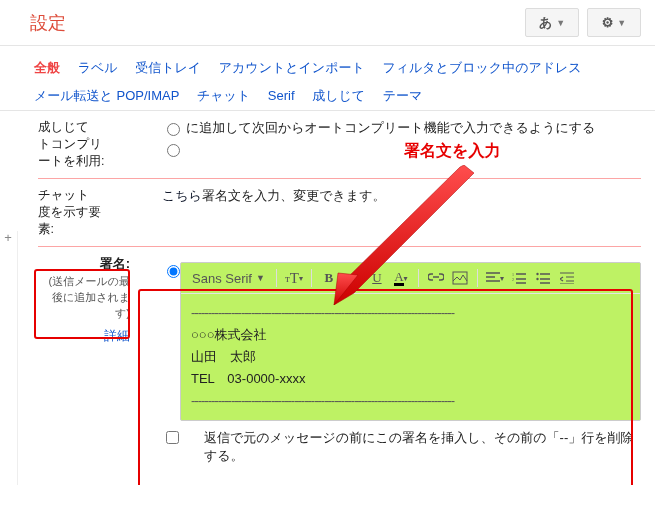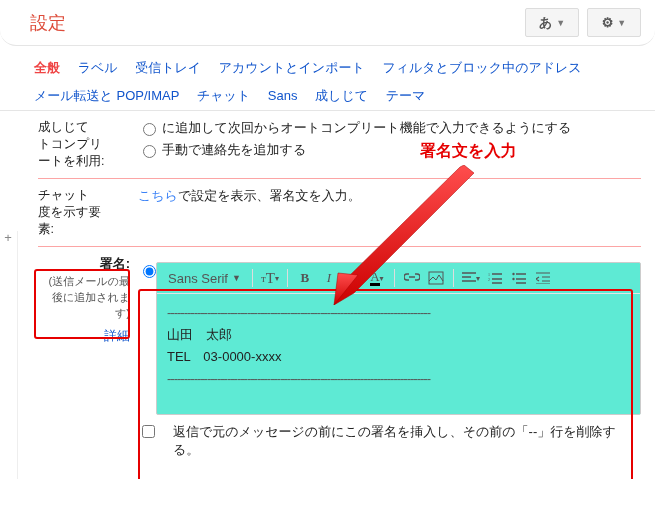--- a/index.html
+++ b/index.html
@@ -10,21 +10,20 @@
     color: #222;
     background: #fff;
     width: 655px;
   }
   .header {
     display: flex;
     align-items: center;
     padding: 6px 14px 6px 30px;
     border-bottom: 1px solid #e5e5e5;
     height: 46px;
-    border-radius: 16px;
   }
   .header-title {
     font-size: 18px;
     color: #dd4b39;
     flex: 1;
   }
   .btn {
     background: #f5f5f5;
     border: 1px solid #dcdcdc;
     border-radius: 2px;
@@ -77,36 +76,37 @@
   }
   .row-label .sub {
     font-size: 11px;
     color: #555;
     font-weight: normal;
   }
   .row-body {
     flex: 1;
     font-size: 13px;
     color: #222;
-  }
-  .row-body .link { color: #3b82f6; cursor: pointer; }
+    margin-left: 24px;
+  }
+  .row-body .link { color: #0f172a; cursor: pointer; }
   .radio-line { display: flex; align-items: center; margin-bottom: 4px; }
   .radio-line input { margin-right: 6px; }
   .sig-row .row-label {
     font-size: 13px;
     text-align: right;
   }
   .sig-row .row-label .bold { font-weight: bold; }
   .details-link { color: #1155cc; font-size: 13px; cursor: pointer; display: inline-block; margin-top: 6px; }
   .sig-editor-wrap {
     border: 1px solid #ccc;
     border-radius: 2px;
     margin-top: 6px;
     margin-left: 18px;
-    background: #5eead4;
+    background: #bef264;
   }
   .toolbar {
     display: flex;
     align-items: center;
     padding: 4px 6px;
     border-bottom: 1px solid #e5e5e5;
     gap: 2px;
     font-size: 13px;
     color: #555;
   }
@@ -138,21 +138,21 @@
   .tb-btn.u { text-decoration: underline; }
   .tb-btn svg { display: block; }
   .editor-body {
     padding: 8px 10px;
     font-size: 13px;
     line-height: 1.7;
     color: #222;
     min-height: 120px;
   }
   .editor-body .hr-line { color: #555; letter-spacing: -1px; overflow: hidden; white-space: nowrap; }
-  .cb-line { margin-top: 8px; display: flex; align-items: flex-start; gap: 15px; margin-left: 0; }
+  .cb-line { margin-top: 8px; display: flex; align-items: flex-start; gap: 22px; margin-left: 0; }
   .cb-line input { margin-top: 2px; }
   .highlight-sig-label {
     position: absolute;
     border: 2px solid #e60000;
     border-radius: 3px;
     left: 34px;
     top: 158px;
     width: 96px;
     height: 70px;
     pointer-events: none;
@@ -162,21 +162,21 @@
     border: 2px solid #e60000;
     border-radius: 3px;
     left: 138px;
     top: 178px;
     width: 495px;
     height: 208px;
     pointer-events: none;
   }
   .annotation {
     position: absolute;
-    left: 420px;
+    left: 404px;
     top: 30px;
     color: #e60000;
     font-weight: bold;
     font-size: 16px;
     pointer-events: none;
   }
   .arrow {
     position: absolute;
     left: 324px;
     top: 54px;
@@ -218,21 +218,21 @@
 </div>
 
 <div class="tabs">
   <span class="tab active">全般</span>
   <span class="tab">ラベル</span>
   <span class="tab">受信トレイ</span>
   <span class="tab">アカウントとインポート</span>
   <span class="tab">フィルタとブロック中のアドレス</span>
   <span class="tab">メール転送と POP/IMAP</span>
   <span class="tab">チャット</span>
-  <span class="tab">Sans</span>
+  <span class="tab">Serif</span>
   <span class="tab">成しじて</span>
   <span class="tab">テーマ</span>
 </div>
 
 <div class="content">
 
   <div class="left-edge">
     <div class="plus">+</div>
   </div>
 
@@ -242,33 +242,32 @@
       <span>トコンプリ</span><br>
       <span>ートを利用:</span>
     </div>
     <div class="row-body">
       <div class="radio-line">
         <input type="radio" name="ac" style="">
         <span style="overflow:hidden;white-space:nowrap;">に追加して次回からオートコンプリート機能で入力できるようにする</span>
       </div>
       <div class="radio-line">
         <input type="radio" name="ac" style="">
-        <span>手動で連絡先を追加する</span>
       </div>
     </div>
   </div>
 
   <div class="row">
     <div class="row-label">
       <span>チャット</span><br>
       <span>度を示す要</span><br>
       <span>素:</span>
     </div>
     <div class="row-body">
-      <span class="link">こちら</span><span>で設定を表示、署名文を入力。</span>
+      <span class="link">こちら</span><span>署名文を入力、変更できます。</span>
     </div>
   </div>
 
   <div class="row sig-row" style="border-bottom:none;">
     <div class="row-label">
       <span class="bold">署名:</span><br>
       <span class="sub">(送信メールの最後に追加されます)</span><br>
       <span class="details-link">詳細</span>
     </div>
     <div class="row-body">
@@ -325,20 +324,21 @@
               </svg>
           </span>
           <span class="tb-btn">
             <svg width="14" height="12" viewBox="0 0 14 12">
                 <path d="M0 1h14M6 5h8M6 9h8M0 12h14 M3 5L0 7l3 2" stroke="#555" stroke-width="1.2" fill="none"></path>
               </svg>
           </span>
         </div>
         <div class="editor-body">
           <div class="hr-line">-------------------------------------------------------------------------------</div>
+          <div>○○○株式会社</div>
           <div>山田　太郎</div>
           <div>TEL　03-0000-xxxx</div>
           <div class="hr-line">-------------------------------------------------------------------------------</div>
         </div>
       </div>
       <div class="cb-line">
         <input type="checkbox" style="">
         <span>返信で元のメッセージの前にこの署名を挿入し、その前の「--」行を削除する。</span>
       </div>
     </div>

